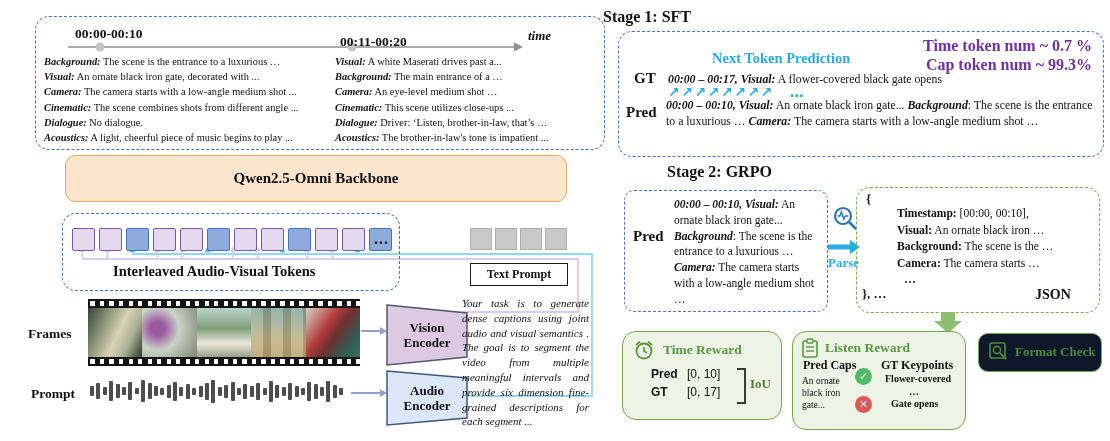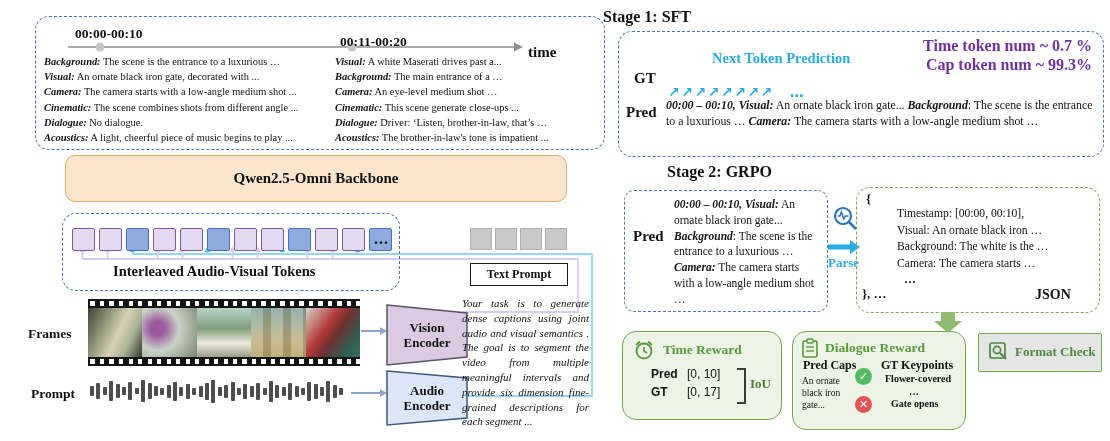--- a/index.html
+++ b/index.html
@@ -44,23 +44,23 @@
   .enc-label{font-weight:bold;font-size:13px;line-height:15px;text-align:center;}
   .stage-title{font-weight:bold;font-size:16px;}
   .ntp{font-weight:bold;font-size:14.5px;color:#29ABE2;}
   .purple-stats{font-weight:bold;font-size:16px;color:#7030A0;text-align:right;line-height:19px;}
   .gp-label{font-weight:bold;font-size:15px;}
   .body-txt{font-size:11.8px;line-height:15.5px;}
   .cyan-arrows{color:#29ABE2;font-weight:bold;font-size:14px;letter-spacing:1.5px;font-family:"DejaVu Sans",sans-serif;}
   .cyan-dots{color:#29ABE2;font-weight:bold;font-size:14px;margin-left:16px;font-family:"DejaVu Sans",sans-serif;}
   .s2-pred-txt{font-size:11.5px;line-height:15.8px;}
   .json-row{font-size:11.6px;line-height:16.5px;white-space:nowrap;}
-  .json-label{font-weight:normal;}
+  .json-label{font-weight:bold;}
   .reward-box{background:#EDF4E6;border:1.4px solid #6FA84F;border-radius:14px;}
-  .check-box{background:#e5e5e5;border:1.4px solid #6FA84F;border-radius:2px;}
+  .check-box{background:#0f172a;border:1.4px solid #6FA84F;border-radius:10px;}
   .reward-title{font-weight:bold;font-size:13.5px;color:#569A3E;white-space:nowrap;}
   .kv{font-family:"Liberation Sans",sans-serif;font-size:12px;line-height:18px;white-space:nowrap;}
   .kv .k{font-weight:bold;display:inline-block;width:36px;}
   .iou-bracket{width:7px;height:32px;border-top:2px solid #3a3a3a;border-right:2px solid #3a3a3a;border-bottom:2px solid #3a3a3a;}
   .iou-label{font-weight:bold;font-size:13px;color:#4e7e3a;}
   .col-head{font-weight:bold;font-size:12px;white-space:nowrap;}
   .small-cap{font-size:9.5px;line-height:12px;}
   .kp{font-size:10px;white-space:nowrap;font-weight:bold;}
   .circle-ic{width:17px;height:17px;border-radius:50%;display:flex;align-items:center;justify-content:center;
              color:#fff;font-size:11px;font-weight:bold;font-family:"DejaVu Sans",sans-serif;}
@@ -128,35 +128,35 @@
 
     <line x1="836" y1="389" x2="876" y2="377" stroke="#3f7a38" stroke-width="1.6"></line>
     <polygon points="875,373.5 882,375.5 876.5,380.5" fill="#3f7a38"></polygon>
     <line x1="836" y1="396" x2="882" y2="404" stroke="#3f7a38" stroke-width="1.6"></line>
     <polygon points="881,400.5 888,405 880,407.8" fill="#3f7a38"></polygon>
   </svg>
 
   <div class="abs dash-blue" style="left:35px;top:16px;width:568px;height:132px;"></div>
   <div class="abs seg-head" style="left:75px;top:26px;">00:00-00:10</div>
   <div class="abs seg-head" style="left:340px;top:26px;margin-top:8px;">00:11-00:20</div>
-  <div class="abs b" style="left:528px;top:44px;font-size:15px;">time</div>
+  <div class="abs b" style="left:528px;top:28px;font-size:13px;font-style:italic;">time</div>
 
   <div class="abs cap-col" style="left:44px;top:54px;">
     <div class="cap-line"><span class="bi">Background:</span><span> The scene is the entrance to a luxurious …</span></div>
     <div class="cap-line"><span class="bi">Visual:</span><span> An ornate black iron gate, decorated with ...</span></div>
     <div class="cap-line"><span class="bi">Camera:</span><span> The camera starts with a low-angle medium shot ...</span></div>
     <div class="cap-line"><span class="bi">Cinematic:</span><span> The scene combines shots from different angle ...</span></div>
     <div class="cap-line"><span class="bi">Dialogue:</span><span> No dialogue.</span></div>
     <div class="cap-line"><span class="bi">Acoustics:</span><span> A light, cheerful piece of music begins to play ...</span></div>
   </div>
   <div class="abs cap-col" style="left:335px;top:54px;">
     <div class="cap-line"><span class="bi">Visual:</span><span> A white Maserati drives past a...</span></div>
     <div class="cap-line"><span class="bi">Background:</span><span> The main entrance of a …</span></div>
     <div class="cap-line"><span class="bi">Camera:</span><span> An eye-level medium shot …</span></div>
-    <div class="cap-line"><span class="bi">Cinematic:</span><span> This scene generate close-ups ...</span></div>
+    <div class="cap-line"><span class="bi">Cinematic:</span><span> This scene utilizes close-ups ...</span></div>
     <div class="cap-line"><span class="bi">Dialogue:</span><span> Driver: ‘Listen, brother-in-law, that’s …</span></div>
     <div class="cap-line"><span class="bi">Acoustics:</span><span> The brother-in-law's tone is impatient ...</span></div>
   </div>
 
   <div class="abs backbone" style="left:65px;top:155px;width:500px;height:45px;">Qwen2.5-Omni Backbone</div>
 
   <div class="abs dash-blue" style="left:62px;top:213px;width:336px;height:76px;"></div>
   <div class="abs tok-row" style="left:72px;top:228px;">
       <div class="tok tok-visual"></div>
       <div class="tok tok-visual"></div>
@@ -255,20 +255,23 @@
   <div class="abs prompt-text" style="left:462px;top:296px;width:127px;">Your task is to generate dense captions using joint audio and visual semantics . The goal is to segment the video from multiple meaningful intervals and provide six dimension fine-grained descriptions for each segment ...</div>
 
   <div class="abs stage-title" style="left:584px;top:8px;margin-left:19px;">Stage 1: SFT</div>
   <div class="abs dash-blue" style="left:618px;top:31px;width:484px;height:124px;"></div>
   <div class="abs ntp" style="left:712px;top:50px;">Next Token Prediction</div>
   <div class="abs purple-stats" style="left:880px;top:36px;width:212px;">
     <div>Time token num ~ 0.7 %</div>
     <div>Cap token num ~ 99.3%</div>
   </div>
   <div class="abs gp-label" style="left:634px;top:70px;">GT</div>
+  <div class="abs body-txt" style="left:668px;top:72px;white-space:nowrap;">
+    <span class="bi">00:00 – 00:17, Visual:</span><span> A flower-covered black gate opens</span>
+  </div>
   <div class="abs" style="left:668px;top:83px;">
     <span class="cyan-arrows">↗↗↗↗↗↗↗↗</span><span class="cyan-dots">…</span>
   </div>
   <div class="abs gp-label" style="left:626px;top:104px;">Pred</div>
   <div class="abs body-txt" style="left:666px;top:98px;width:432px;">
     <span class="bi">00:00 – 00:10, Visual:</span><span> An ornate black iron gate... </span><span class="bi">Background</span><span>: The scene is the entrance to a luxurious … </span><span class="bi">Camera:</span><span> The camera starts with a low-angle medium shot …</span>
   </div>
 
   <div class="abs stage-title" style="left:620px;top:163px;margin-left:47px;">Stage 2: GRPO</div>
   <div class="abs dash-blue" style="left:624px;top:190px;width:202px;height:120px;border-radius:10px;"></div>
@@ -290,21 +293,21 @@
         <polygon points="22,0 32,7 22,14" fill="#29ABE2"></polygon>
       </svg>
   </div>
   <div class="abs parse-label" style="left:828px;top:255px;">Parse</div>
 
   <div class="abs dash-green" style="left:856px;top:187px;width:242px;height:124px;"></div>
   <div class="abs b" style="left:866px;top:191px;font-size:13px;">{</div>
   <div class="abs" style="left:897px;top:206px;">
     <div class="json-row"><span class="json-label">Timestamp:</span><span> [00:00, 00:10],</span></div>
     <div class="json-row"><span class="json-label">Visual:</span><span> An ornate black iron …</span></div>
-    <div class="json-row"><span class="json-label">Background:</span><span> The white is the …</span></div>
+    <div class="json-row"><span class="json-label">Background:</span><span> The scene is the …</span></div>
     <div class="json-row"><span class="json-label">Camera:</span><span> The camera starts …</span></div>
   </div>
   <div class="abs b" style="left:904px;top:272px;font-size:12px;">…</div>
   <div class="abs b" style="left:862px;top:286px;font-size:13px;">}, …</div>
   <div class="abs b" style="left:1035px;top:287px;font-size:14px;">JSON</div>
 
   <div class="abs" style="left:934px;top:312px;">
     <svg width="28" height="21">
         <rect x="7" y="0" width="14" height="9" fill="#8FBC73"></rect>
         <polygon points="0,9 28,9 14,21" fill="#8FBC73"></polygon>
@@ -330,21 +333,21 @@
 
   <div class="abs reward-box" style="left:792px;top:331px;width:172px;height:97px;">
     <div class="abs" style="left:8px;top:6px;">
       <svg width="18" height="20" viewBox="0 0 18 20">
         <rect x="2" y="3" width="14" height="16" rx="2" fill="none" stroke="#569A3E" stroke-width="1.6"></rect>
         <rect x="6" y="1" width="6" height="4" rx="1" fill="#EDF4E6" stroke="#569A3E" stroke-width="1.4"></rect>
         <line x1="5" y1="9" x2="13" y2="9" stroke="#569A3E" stroke-width="1.4"></line>
         <line x1="5" y1="13" x2="13" y2="13" stroke="#569A3E" stroke-width="1.4"></line>
       </svg>
     </div>
-    <div class="abs reward-title" style="left:32px;top:8px;">Dialogue Reward</div>
+    <div class="abs reward-title" style="left:32px;top:8px;">Listen Reward</div>
     <div class="abs col-head" style="left:10px;top:26px;">Pred Caps</div>
     <div class="abs col-head" style="left:88px;top:26px;">GT Keypoints</div>
     <div class="abs small-cap" style="left:9px;top:43px;width:56px;">An ornate black iron gate...</div>
     <div class="abs kp" style="left:92px;top:41px;">Flower-covered</div>
     <div class="abs kp" style="left:116px;top:54px;">…</div>
     <div class="abs kp" style="left:98px;top:66px;">Gate opens</div>
     <div class="abs circle-ic ok" style="left:62px;top:36px;">✓</div>
     <div class="abs circle-ic bad" style="left:62px;top:64px;">✕</div>
   </div>
 

